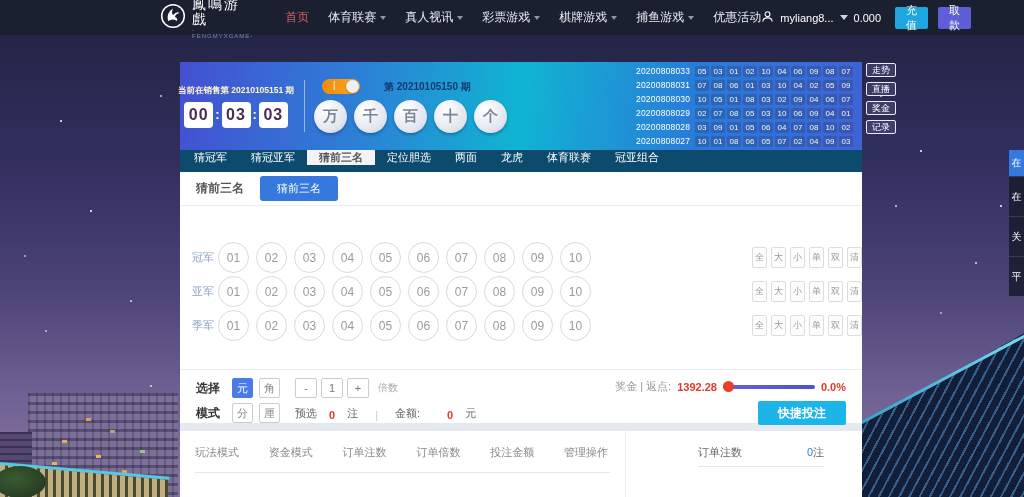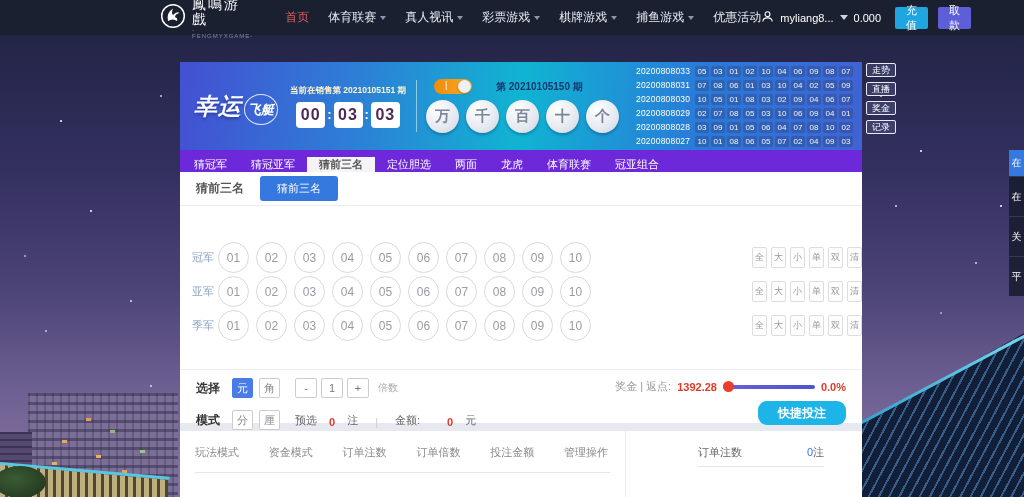--- a/index.html
+++ b/index.html
@@ -62,56 +62,56 @@
 .toggle .tick{position:absolute;left:11px;top:1px;color:#fff;font-size:9px}
 .toggle .knob{position:absolute;right:1px;top:1px;width:13px;height:13px;background:#eef0f2;border-radius:50%;box-shadow:0 1px 2px rgba(0,0,0,.3)}
 .draw-txt{font-size:10px;font-weight:bold;color:#17386e;white-space:nowrap}
 .balls{display:flex;gap:7px}
 .ball{width:33px;height:33px;border-radius:50%;background:radial-gradient(circle at 35% 30%,#ffffff,#e2e6ee 65%,#c6cdd9);color:#7b8698;font-size:15px;font-weight:bold;display:flex;align-items:center;justify-content:center;box-shadow:0 2px 3px rgba(0,0,40,.25);cursor:pointer}
 .b-results{margin-left:auto;width:226px;display:flex;flex-direction:column;justify-content:center;gap:1px;padding-right:3px}
 .res-row{display:flex;align-items:center;gap:2px;height:13px}
 .res-period{font-size:8.5px;color:#fff;width:54px;text-align:right;margin-right:3px;letter-spacing:.2px}
 .res-num{width:14px;height:11px;border-radius:2px;background:rgba(45,55,100,.30);color:#f2f4fa;font-size:8px;display:flex;align-items:center;justify-content:center}
 
-.tabbar{height:22px;background:#6d28d9;display:flex;align-items:flex-end;padding-left:2px}
+.tabbar{height:22px;background:#0c4a6e;display:flex;align-items:flex-start;padding-left:2px}
 .tab{padding:0 12px;font-size:11px;color:#fff;display:flex;align-items:center;cursor:pointer;white-space:nowrap}
 .tab.active{background:#f4f4f7;color:#555;font-weight:bold}
 
 .content{background:#fff}
 .play-row{height:34px;display:flex;align-items:center;padding-left:16px;gap:16px;border-bottom:1px solid #ececf2}
 .play-label{font-size:12px;color:#555;font-weight:bold}
 .play-btn{background:#3578de;color:#fff;font-size:11px;padding:5px 17px;border-radius:3px;cursor:pointer}
 .bet-area{padding:36px 0 25px 12px}
 .bet-row{display:flex;align-items:center;height:31px;margin-bottom:3px}
 .bet-label{width:26px;font-size:11px;color:#8fa6c4}
 .circles{display:flex;gap:7px;margin-left:0}
 .circle{width:31px;height:31px;border:1px solid #d9d9de;border-radius:50%;color:#9a9aa2;font-size:12px;display:flex;align-items:center;justify-content:center;cursor:pointer;background:#fff}
 .filters{margin-left:auto;display:flex;gap:4px}
 .fbtn{width:15px;height:21px;border:1px solid #ddd;border-radius:2px;background:#fdfdfd;color:#999;font-size:9px;display:flex;align-items:center;justify-content:center;cursor:pointer}
 .controls{border-top:1px solid #ececf2;height:54px;padding:8px 14px 0 16px;position:relative}
 .ctrl-row{display:flex;align-items:center;gap:7px;height:20px}
-.ctrl-row+.ctrl-row{margin-top:12px}
+.ctrl-row+.ctrl-row{margin-top:5px}
 .ctrl-label{font-size:12px;font-weight:bold;color:#333;margin-right:5px}
 .unit{min-width:20px;height:20px;border:1px solid #ccc;border-radius:2px;font-size:11px;color:#888;display:flex;align-items:center;justify-content:center;padding:0 4px;cursor:pointer;background:#fff}
 .unit.active{background:#4a7ce8;border-color:#4a7ce8;color:#fff}
 .stepgroup{display:flex;gap:4px;margin-left:8px}
 .step{width:22px;height:20px;border:1px solid #ccc;border-radius:2px;font-size:11px;color:#777;display:flex;align-items:center;justify-content:center;cursor:pointer;background:#fff}
 .step-val{cursor:default}
 .mult-label{font-size:10px;color:#aaa;margin-left:2px}
 .presel{font-size:11px;color:#666;margin-left:8px;display:flex;align-items:flex-end;gap:12px}
 .presel .red{color:#e03a2a;font-weight:bold}
 .presel .sep{color:#ccc;margin:0 5px}
 .bonus-row{position:absolute;right:16px;top:9px;display:flex;align-items:center;gap:6px}
 .bonus-label{font-size:11px;color:#999}
 .bonus-val{font-size:11px;font-weight:bold;color:#e03a2a}
 .slider{width:92px;height:4px;background:linear-gradient(90deg,#6c5fd8,#4a55cc);border-radius:2px;position:relative;cursor:pointer}
 .slider .sknob{position:absolute;left:0;top:-3.5px;width:11px;height:11px;border-radius:50%;background:#e8402a}
 .pct{font-size:11px;font-weight:bold;color:#e03a2a}
 .actbtns{position:absolute;right:16px;top:31px;display:flex;gap:10px}
-.qbtn,.abtn{width:88px;height:24px;border-radius:9px;color:#fff;font-size:12px;font-weight:bold;display:flex;align-items:center;justify-content:center;cursor:pointer}
+.qbtn,.abtn{width:88px;height:24px;border-radius:2px;color:#fff;font-size:12px;font-weight:bold;display:flex;align-items:center;justify-content:center;cursor:pointer}
 .qbtn{background:#1db4e8}
 .abtn{background:#6458d8}
 .gapstrip{height:8px;background:#e7e9f0}
 
 .orders{background:#fff;height:69px;display:flex;overflow:hidden}
 .orders-left{width:445px;padding:14px 0 0 15px}
 .oheaders{display:flex;justify-content:space-between;width:413px;font-size:11px;color:#888}
 .odivider{width:415px;border-bottom:1px solid #e6e6ec;margin-top:12px}
 .orders-right{width:237px;border-left:1px solid #ececf2;padding-top:8px}
 .sum-row{margin-left:72px;margin-right:38px;display:flex;justify-content:space-between;align-items:center;height:28px;border-bottom:1px solid #e6e6ec;font-size:11px;color:#666}
@@ -199,23 +199,20 @@
   <div class="edge">
       <div class="ew-item active">在</div>
       <div class="ew-item">在</div>
       <div class="ew-item">关</div>
       <div class="ew-item">平</div>
     </div>
 
   <main class="panel">
 
     <section class="banner">
-      <div class="b-logo">
-        <span class="b-logo-main">幸运</span><span class="b-logo-sub">飞艇</span>
-      </div>
       <div class="b-sale">
         <div class="sale-txt">当前在销售第 20210105151 期</div>
         <div class="cd">
             <div class="cd-box">00</div>
             <span class="cd-colon">:</span>
             <div class="cd-box">03</div>
             <span class="cd-colon">:</span>
             <div class="cd-box">03</div>
           </div>
       </div>

